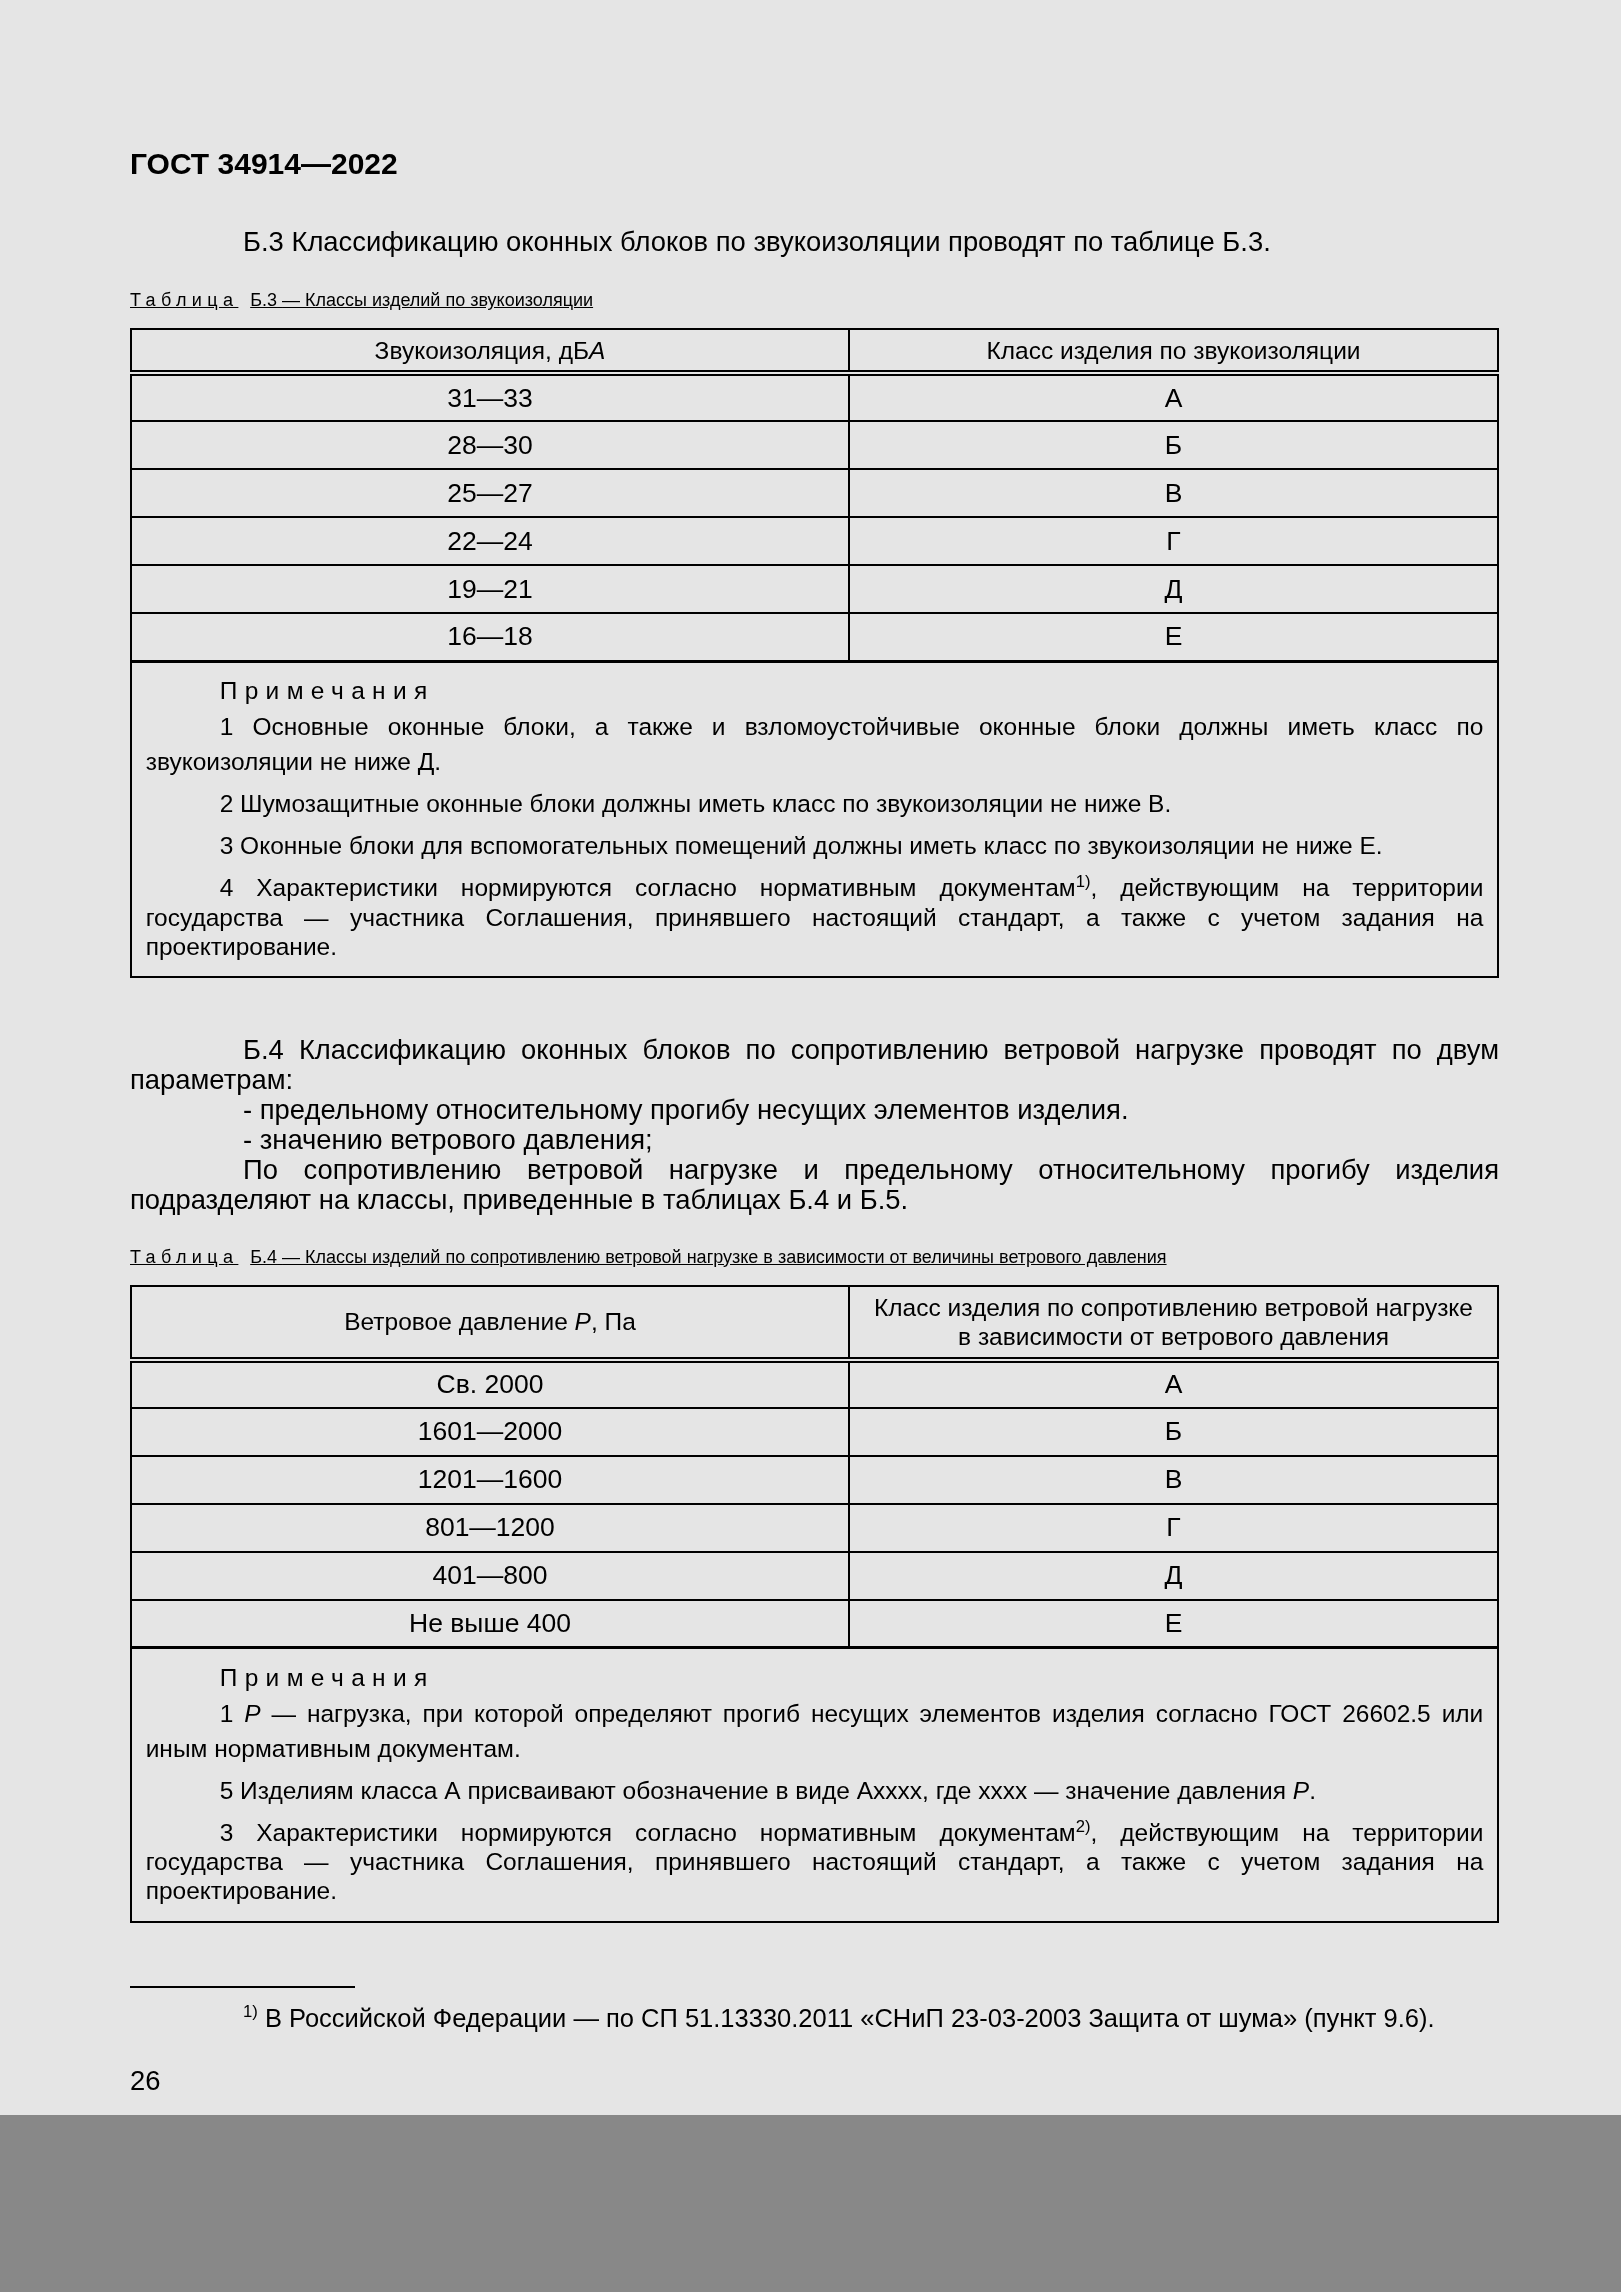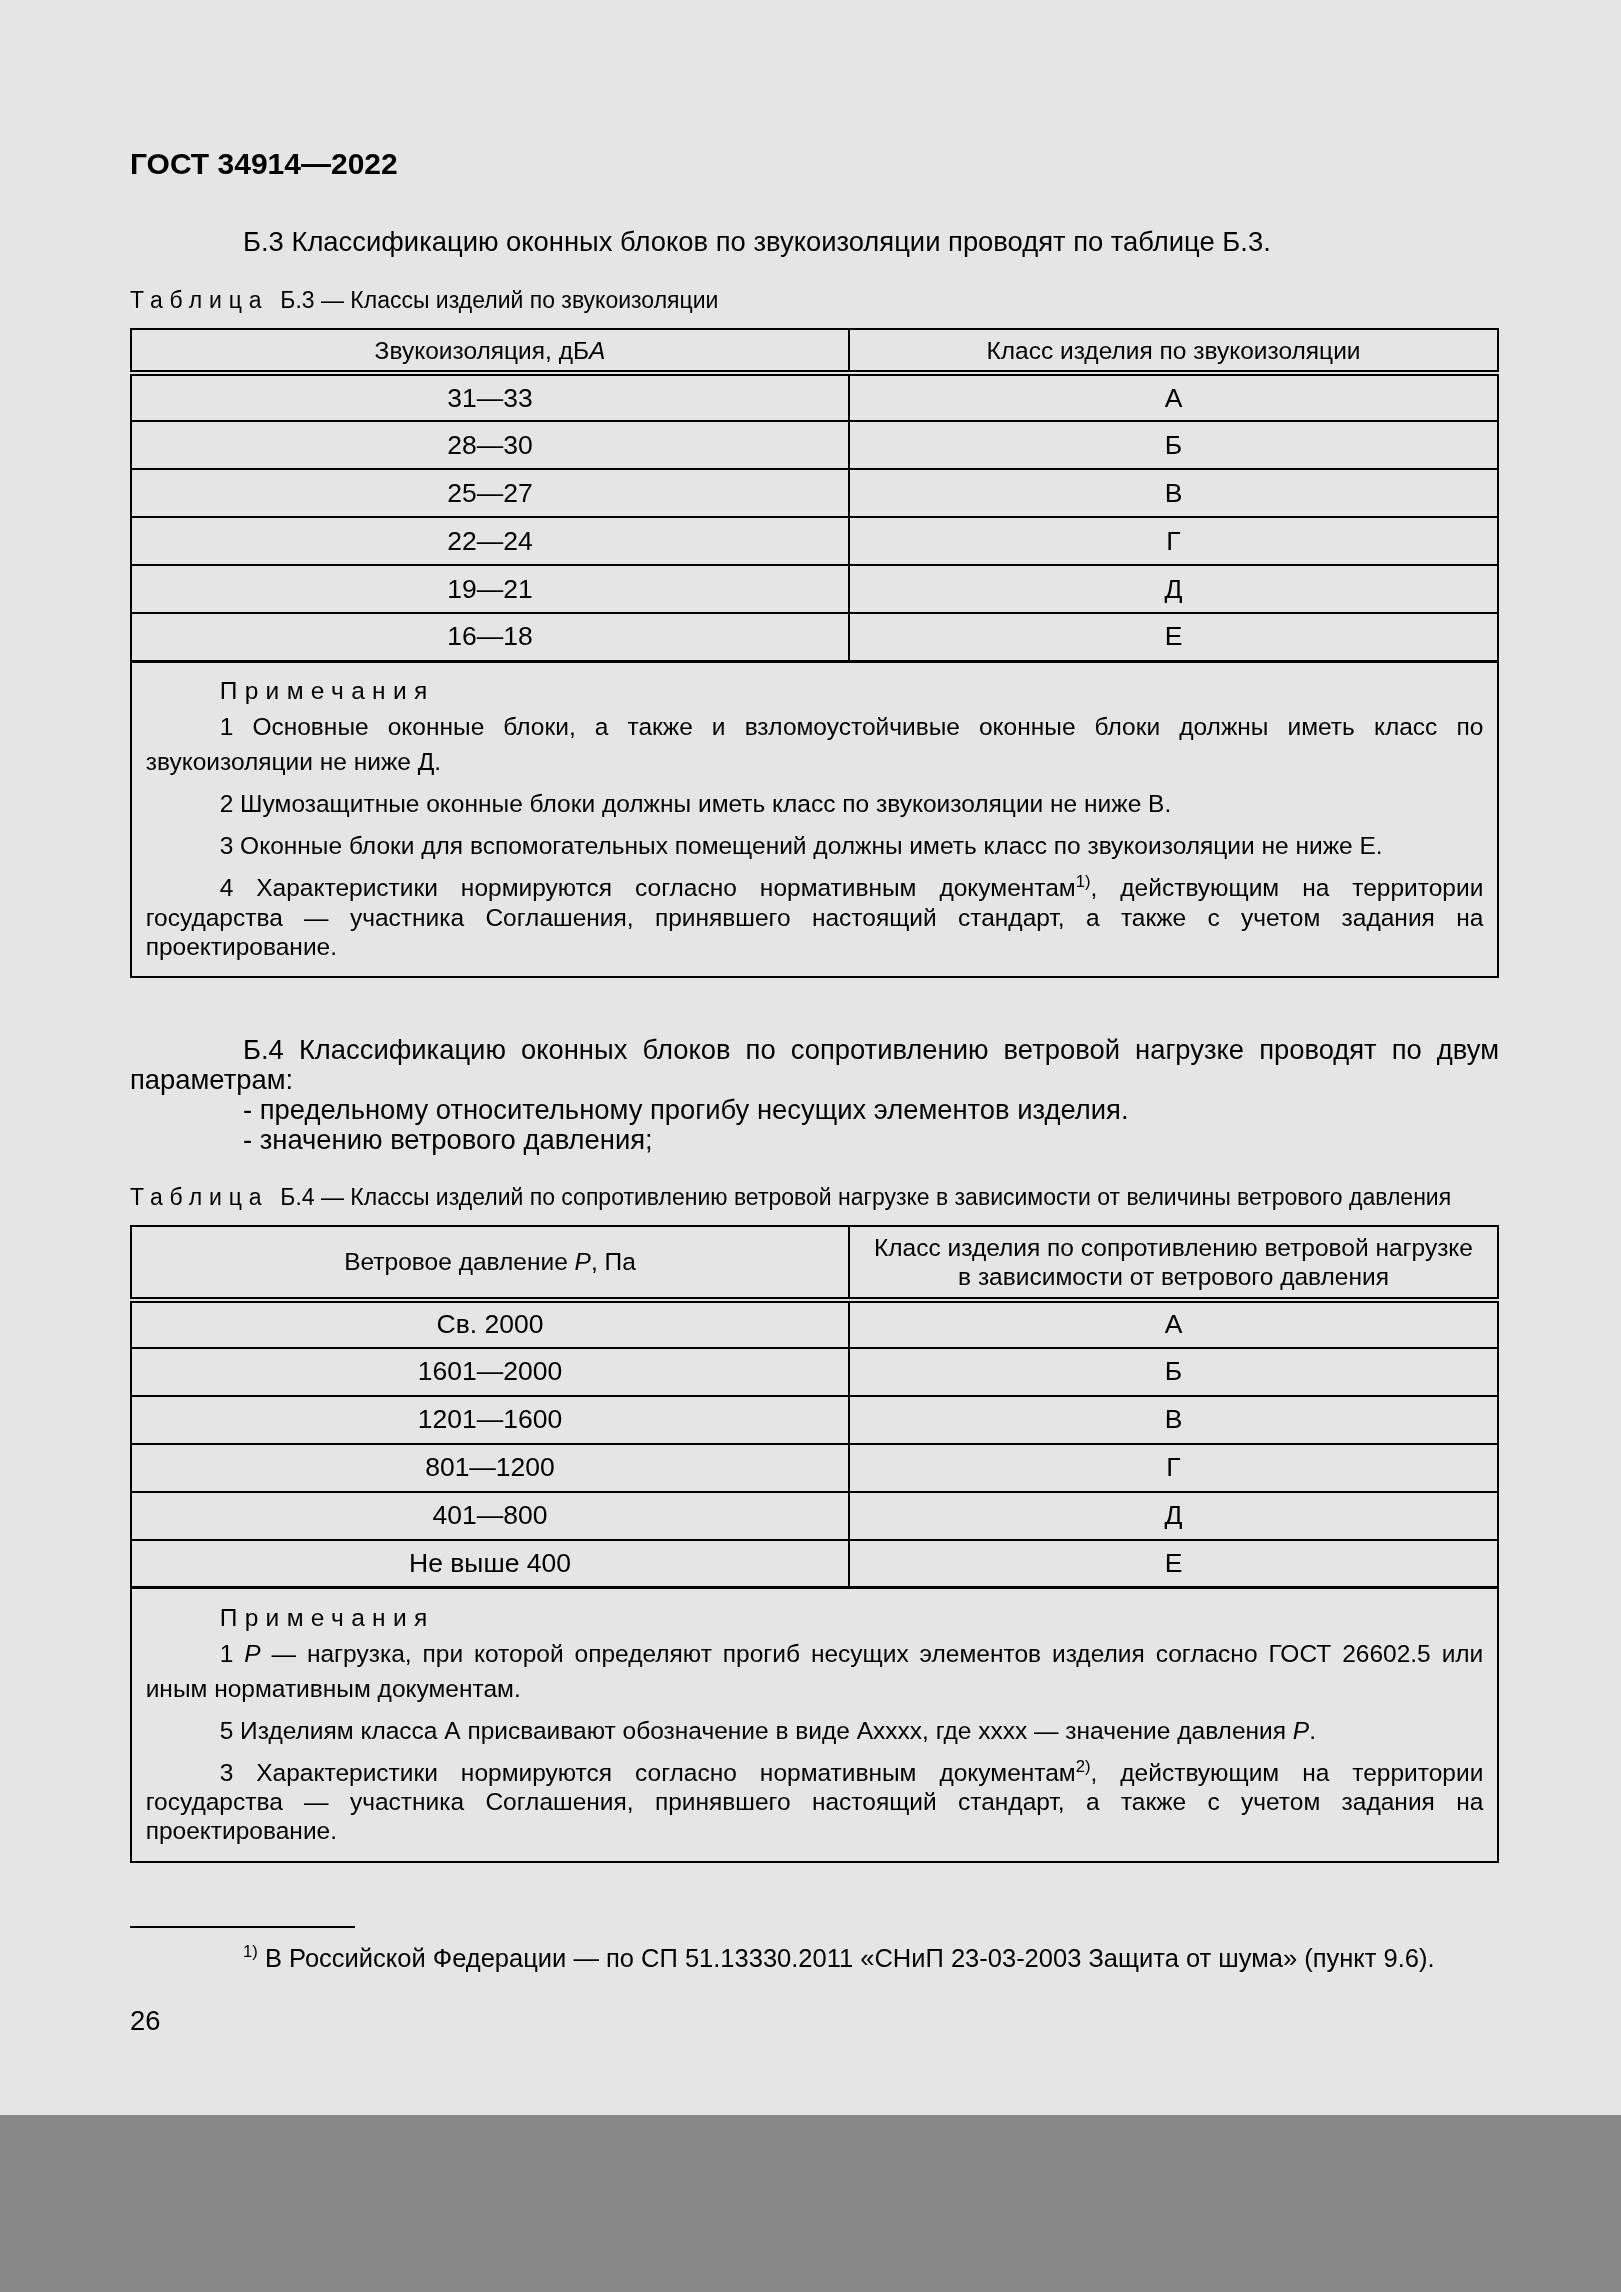--- a/index.html
+++ b/index.html
@@ -17,21 +17,21 @@
     width:1369px;
     padding-top:147px;
   }
   .doc-number { font-size:30px; font-weight:bold; line-height:33px; margin:0; }
   .body-para {
     font-size:27.4px; line-height:30px;
     text-align:justify; text-indent:113px; margin:0;
   }
   .intro-b3 { margin-top:47px; }
   .sec-b4 { margin-top:57px; }
-  .caption { font-size:23px; line-height:32px; margin:0; text-align:left; }
+  .caption { font-size:18px; line-height:32px; margin:0; text-align:left;text-decoration:underline; }
   .caption-b3 { margin-top:27.4px; }
   .caption-b4 { margin-top:25.5px; }
   .caption .spaced { margin-right:11.8px; }
   .spaced { letter-spacing:0.30em; }
   .it { font-style:italic; }
 
   table.gost-table {
     border-collapse:collapse;
     table-layout:fixed;
     width:1369px;
@@ -132,20 +132,21 @@
             <p class="note"><span>4 Характеристики нормируются согласно нормативным документам</span><span class="it"></span><span></span><sup>1)</sup><span>, действующим на территории государства — участника Соглашения, принявшего настоящий стандарт, а также с учетом задания на проектирование.</span></p>
           </td>
         </tr>
       </tbody>
     </table>
 
     <div class="sec-b4">
       <p class="body-para">Б.4 Классификацию оконных блоков по сопротивлению ветровой нагрузке проводят по двум параметрам:</p>
       <p class="body-para">- предельному относительному прогибу несущих элементов изделия.</p>
       <p class="body-para">- значению ветрового давления;</p>
+      <p class="body-para">По сопротивлению ветровой нагрузке и предельному относительному прогибу изделия подразделяют на классы, приведенные в таблицах Б.4 и Б.5.</p>
     </div>
 
     <p class="caption caption-b4"><span class="spaced">Таблица</span><span>Б.4</span> <span>— Классы изделий по сопротивлению ветровой нагрузке в зависимости от величины ветрового давления</span></p>
 
     <table class="gost-table t2">
       <colgroup>
           <col class="col1">
           <col class="col2">
         </colgroup>
       <thead>

